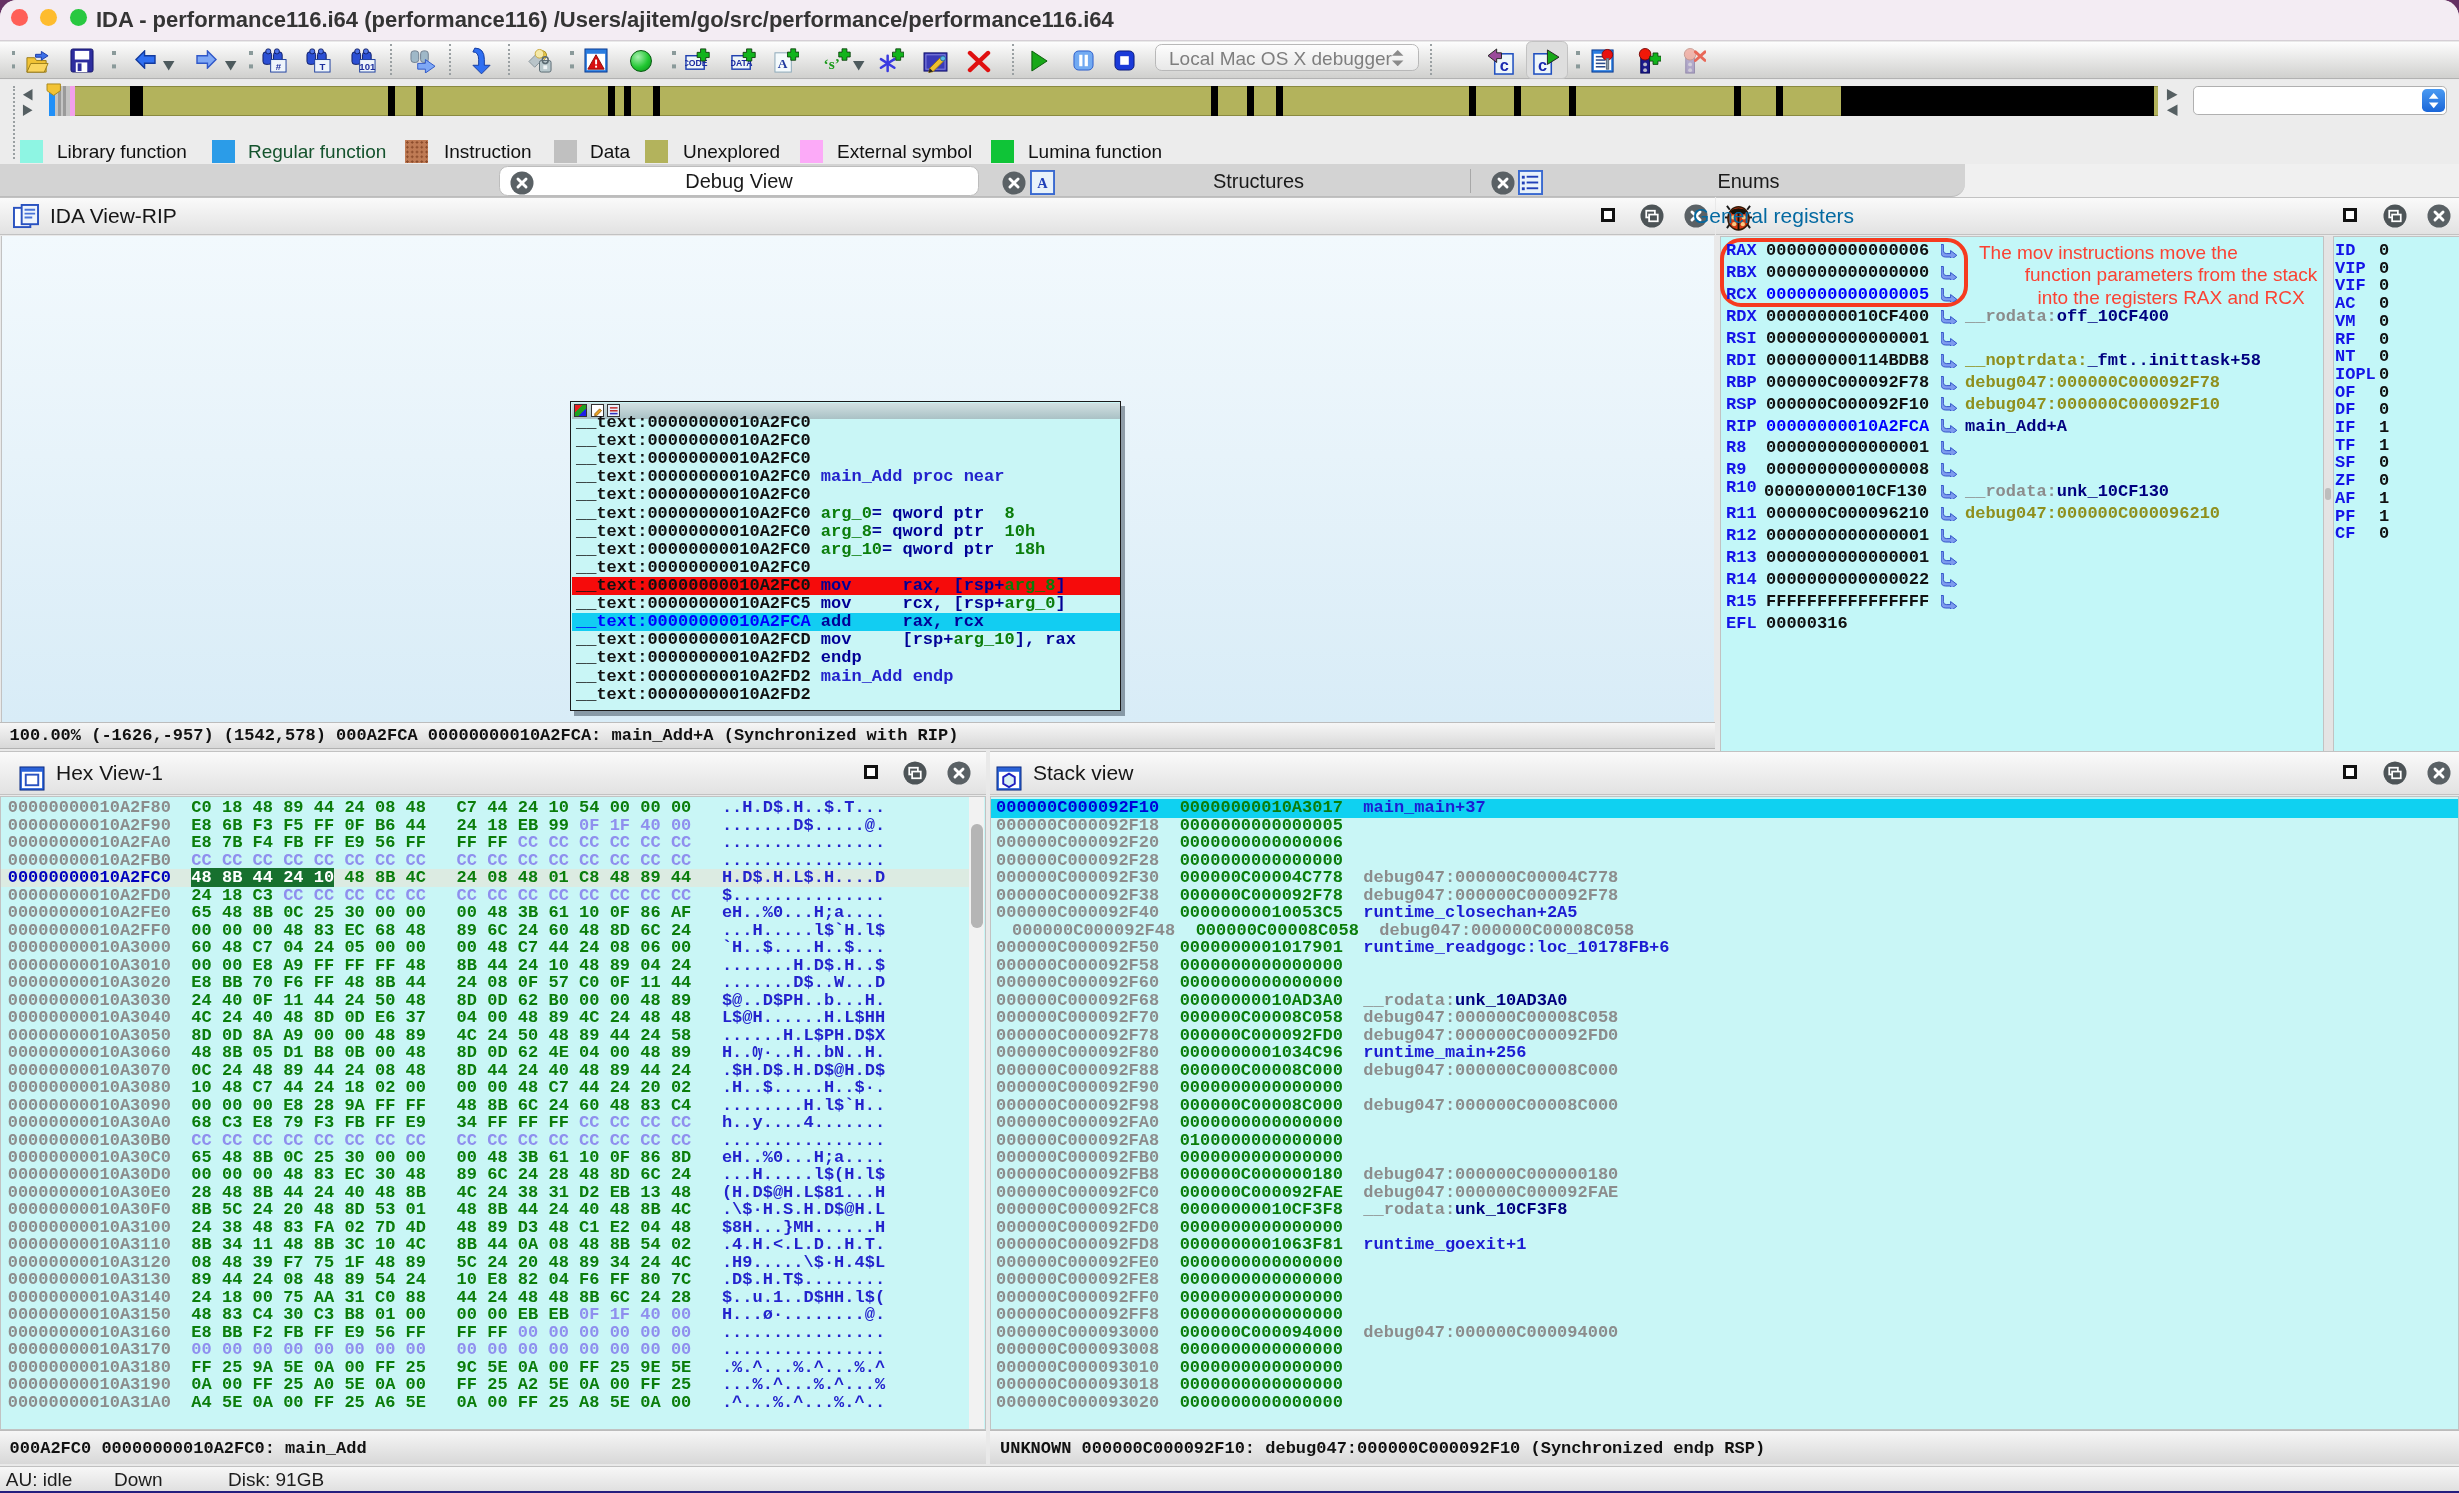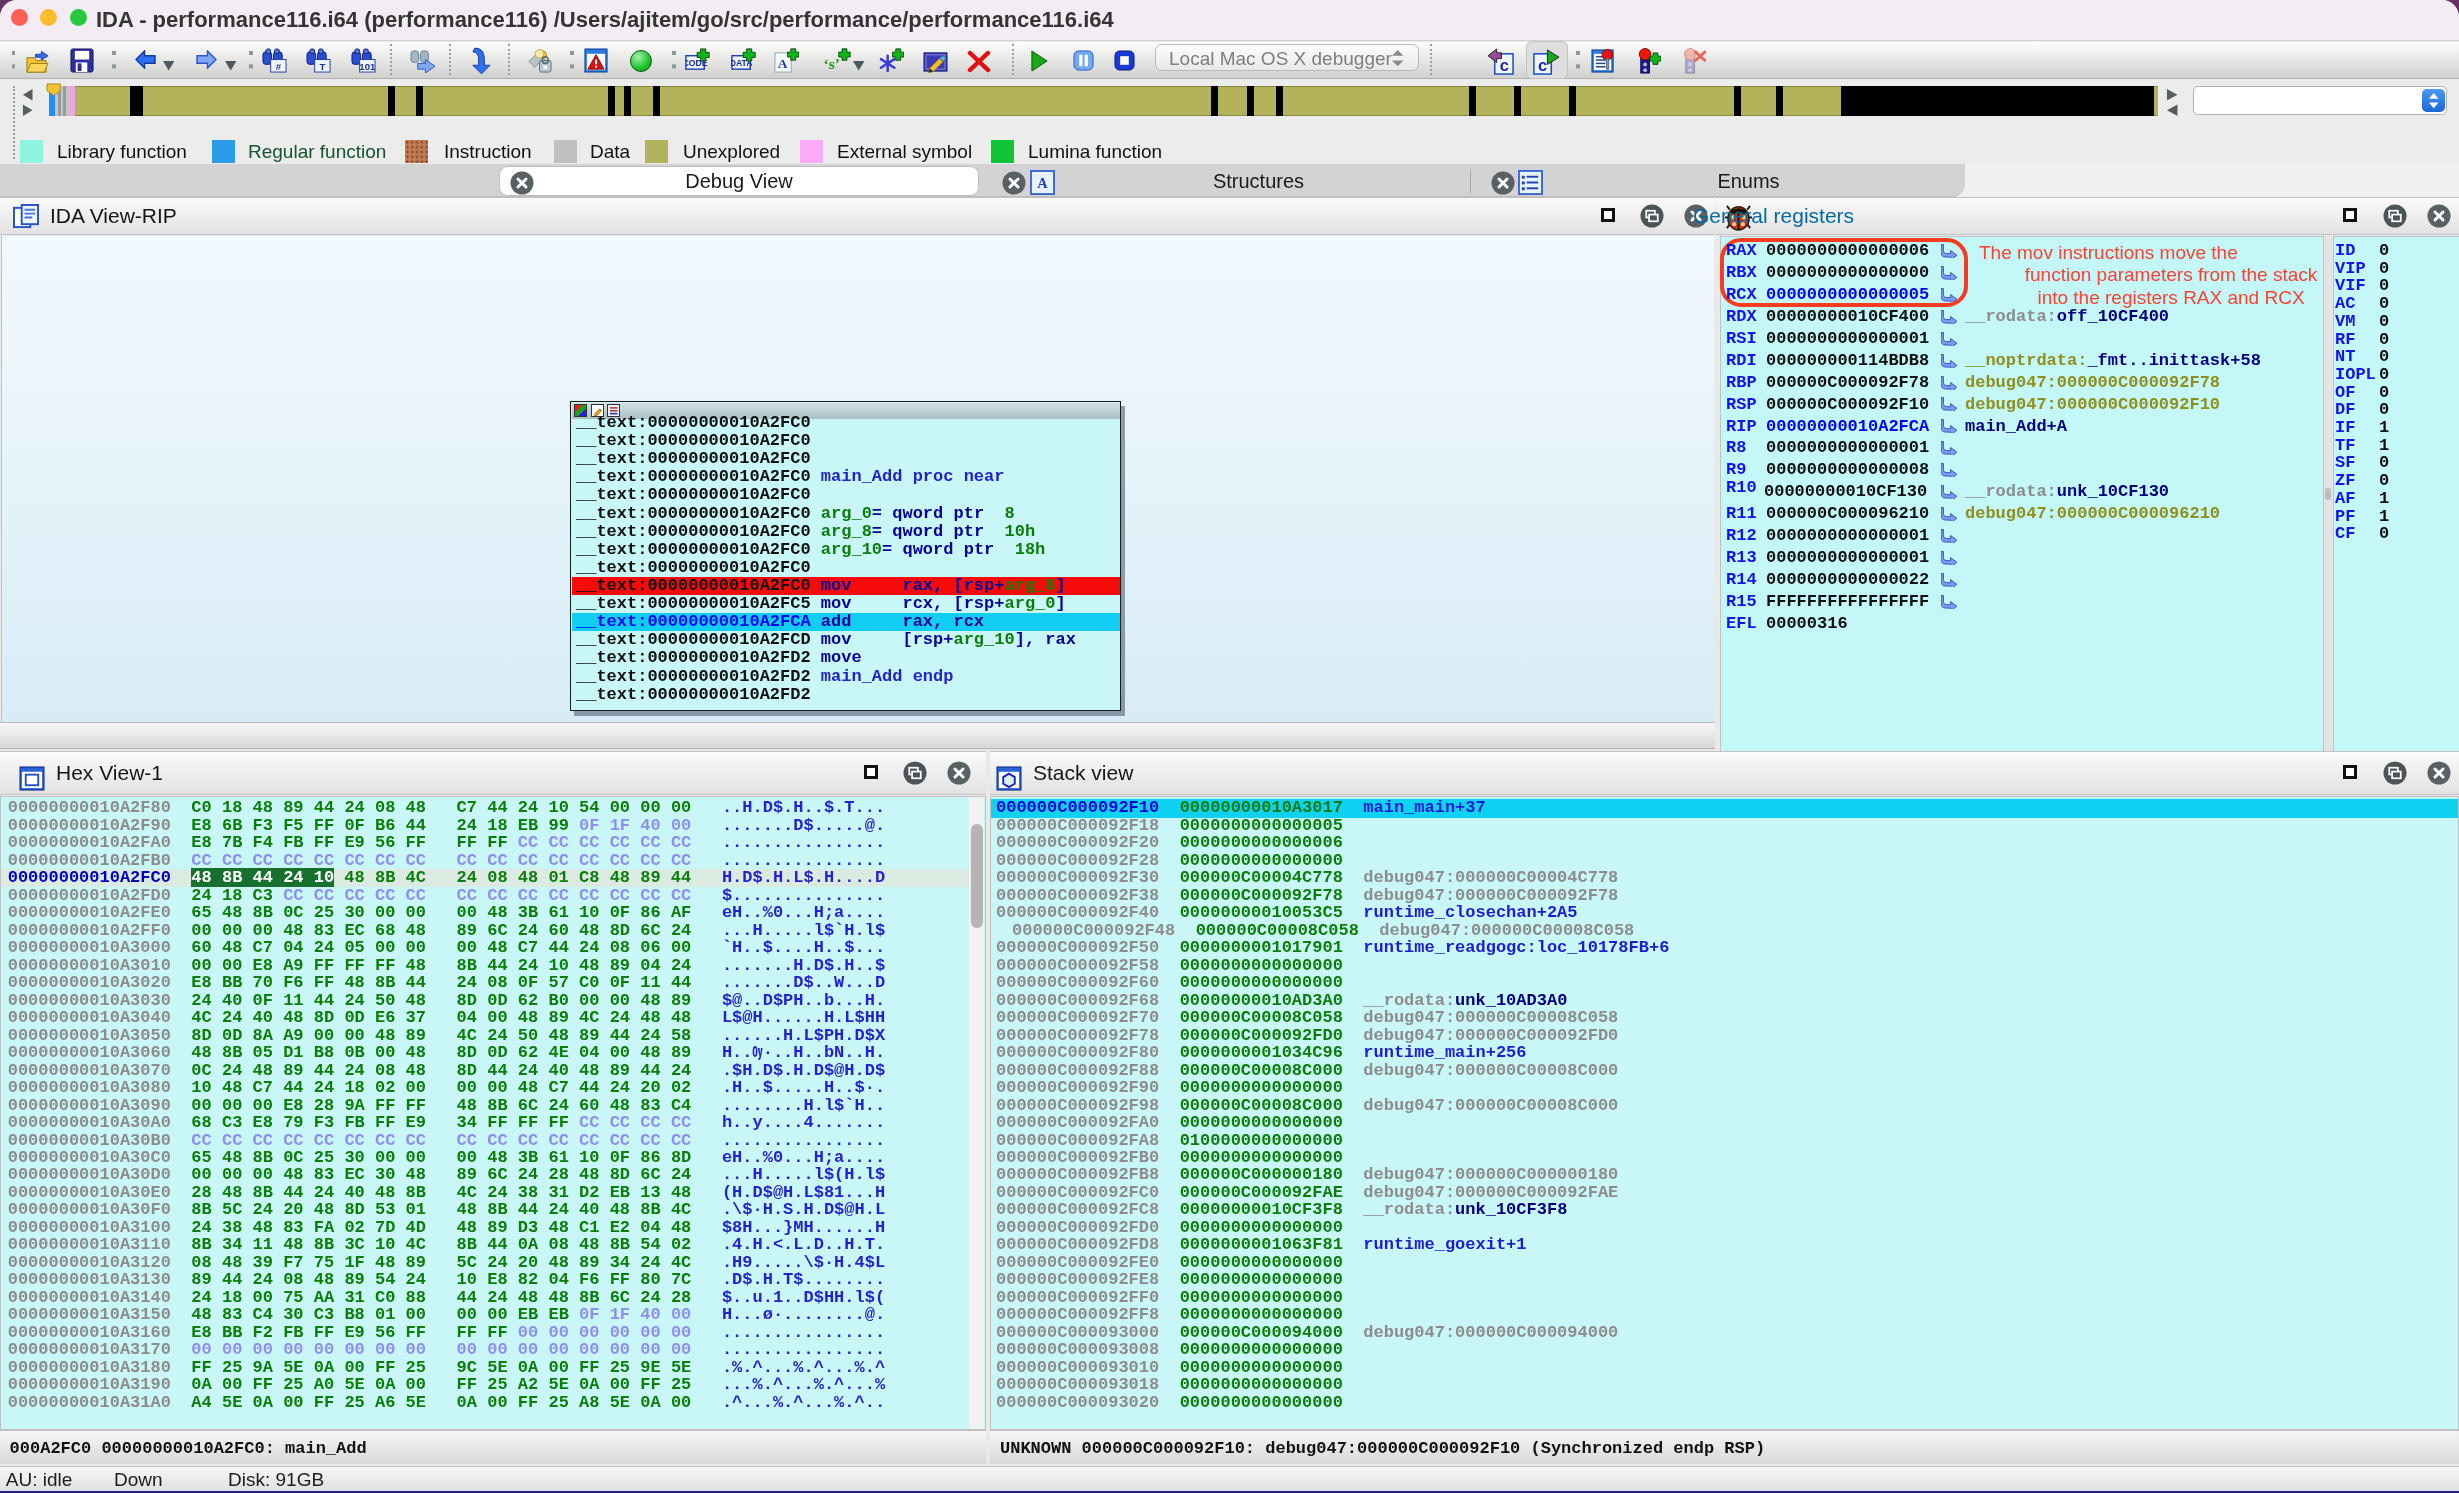--- a/index.html
+++ b/index.html
@@ -371,24 +371,25 @@
     <div class="mrow" style="left:576px;top:468px"><span class="dk">__text:00000000010A2FC0</span> <span class="db">main_Add proc near</span></div>
     <div class="mrow" style="left:576px;top:486px"><span class="dk">__text:00000000010A2FC0</span></div>
     <div class="mrow" style="left:576px;top:505px"><span class="dk">__text:00000000010A2FC0</span> <span class="dg">arg_0</span><span class="dn">= qword ptr  </span><span class="dg">8</span></div>
     <div class="mrow" style="left:576px;top:523px"><span class="dk">__text:00000000010A2FC0</span> <span class="dg">arg_8</span><span class="dn">= qword ptr  </span><span class="dg">10h</span></div>
     <div class="mrow" style="left:576px;top:541px"><span class="dk">__text:00000000010A2FC0</span> <span class="dg">arg_10</span><span class="dn">= qword ptr  </span><span class="dg">18h</span></div>
     <div class="mrow" style="left:576px;top:559px"><span class="dk">__text:00000000010A2FC0</span></div>
     <div class="mrow" style="left:576px;top:577px"><span class="dk">__text:00000000010A2FC0</span> <span class="dn">mov     rax, [rsp+</span><span class="dg">arg_8</span><span class="dn">]</span></div>
     <div class="mrow" style="left:576px;top:595px"><span class="dk">__text:00000000010A2FC5</span> <span class="dn">mov     rcx, [rsp+</span><span class="dg">arg_0</span><span class="dn">]</span></div>
     <div class="mrow" style="left:576px;top:613px"><span class="dbb">__text:00000000010A2FCA</span> <span class="dn">add     rax, rcx</span></div>
     <div class="mrow" style="left:576px;top:631px"><span class="dk">__text:00000000010A2FCD</span> <span class="dn">mov     [rsp+</span><span class="dg">arg_10</span><span class="dn">], rax</span></div>
-    <div class="mrow" style="left:576px;top:649px"><span class="dk">__text:00000000010A2FD2</span> <span class="dn">move</span></div>
+    <div class="mrow" style="left:576px;top:649px"><span class="dk">__text:00000000010A2FD2</span> <span class="dn">endp</span></div>
     <div class="mrow" style="left:576px;top:668px"><span class="dk">__text:00000000010A2FD2</span> <span class="db">main_Add endp</span></div>
     <div class="mrow" style="left:576px;top:686px"><span class="dk">__text:00000000010A2FD2</span></div>
     <div style="position:absolute;left:0px;top:722px;width:1715px;height:27px;background:linear-gradient(#f6f6f6,#d8d8d8);border-top:1px solid #bcbcbc;border-bottom:1px solid #b2b2b2"></div>
+    <div class="mrow" style="left:9.6px;top:727px">100.00% (-1626,-957) (1542,578) 000A2FCA 00000000010A2FCA: main_Add+A (Synchronized with RIP)</div>
     <div style="position:absolute;left:1716px;top:197px;width:744px;height:38px;background:linear-gradient(#fafafa,#e2e2e2);border:1px solid #c2c2c2;border-left:none;border-right:none"></div>
     <svg style="position:absolute;left:1725px;top:201px" width="27" height="30" viewBox="0 0 28 31">
       <g stroke="#1a1a1a" stroke-width="2">
         <path d="M5 9 L2 5"></path>
         <path d="M23 9 L26 5"></path>
         <path d="M3 17 h-3"></path>
         <path d="M25 17 h3"></path>
         <path d="M5 24 L2 28"></path>
         <path d="M23 24 L26 28"></path>
       </g>

